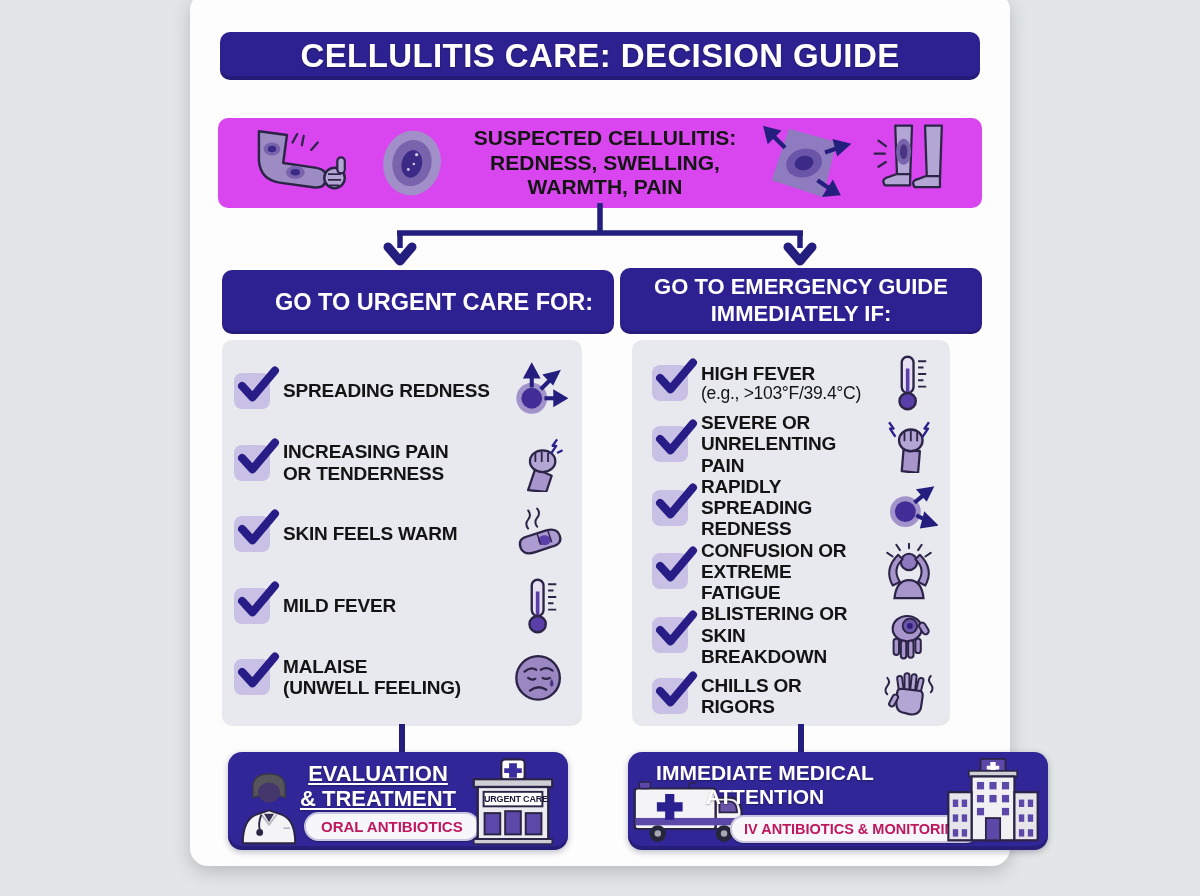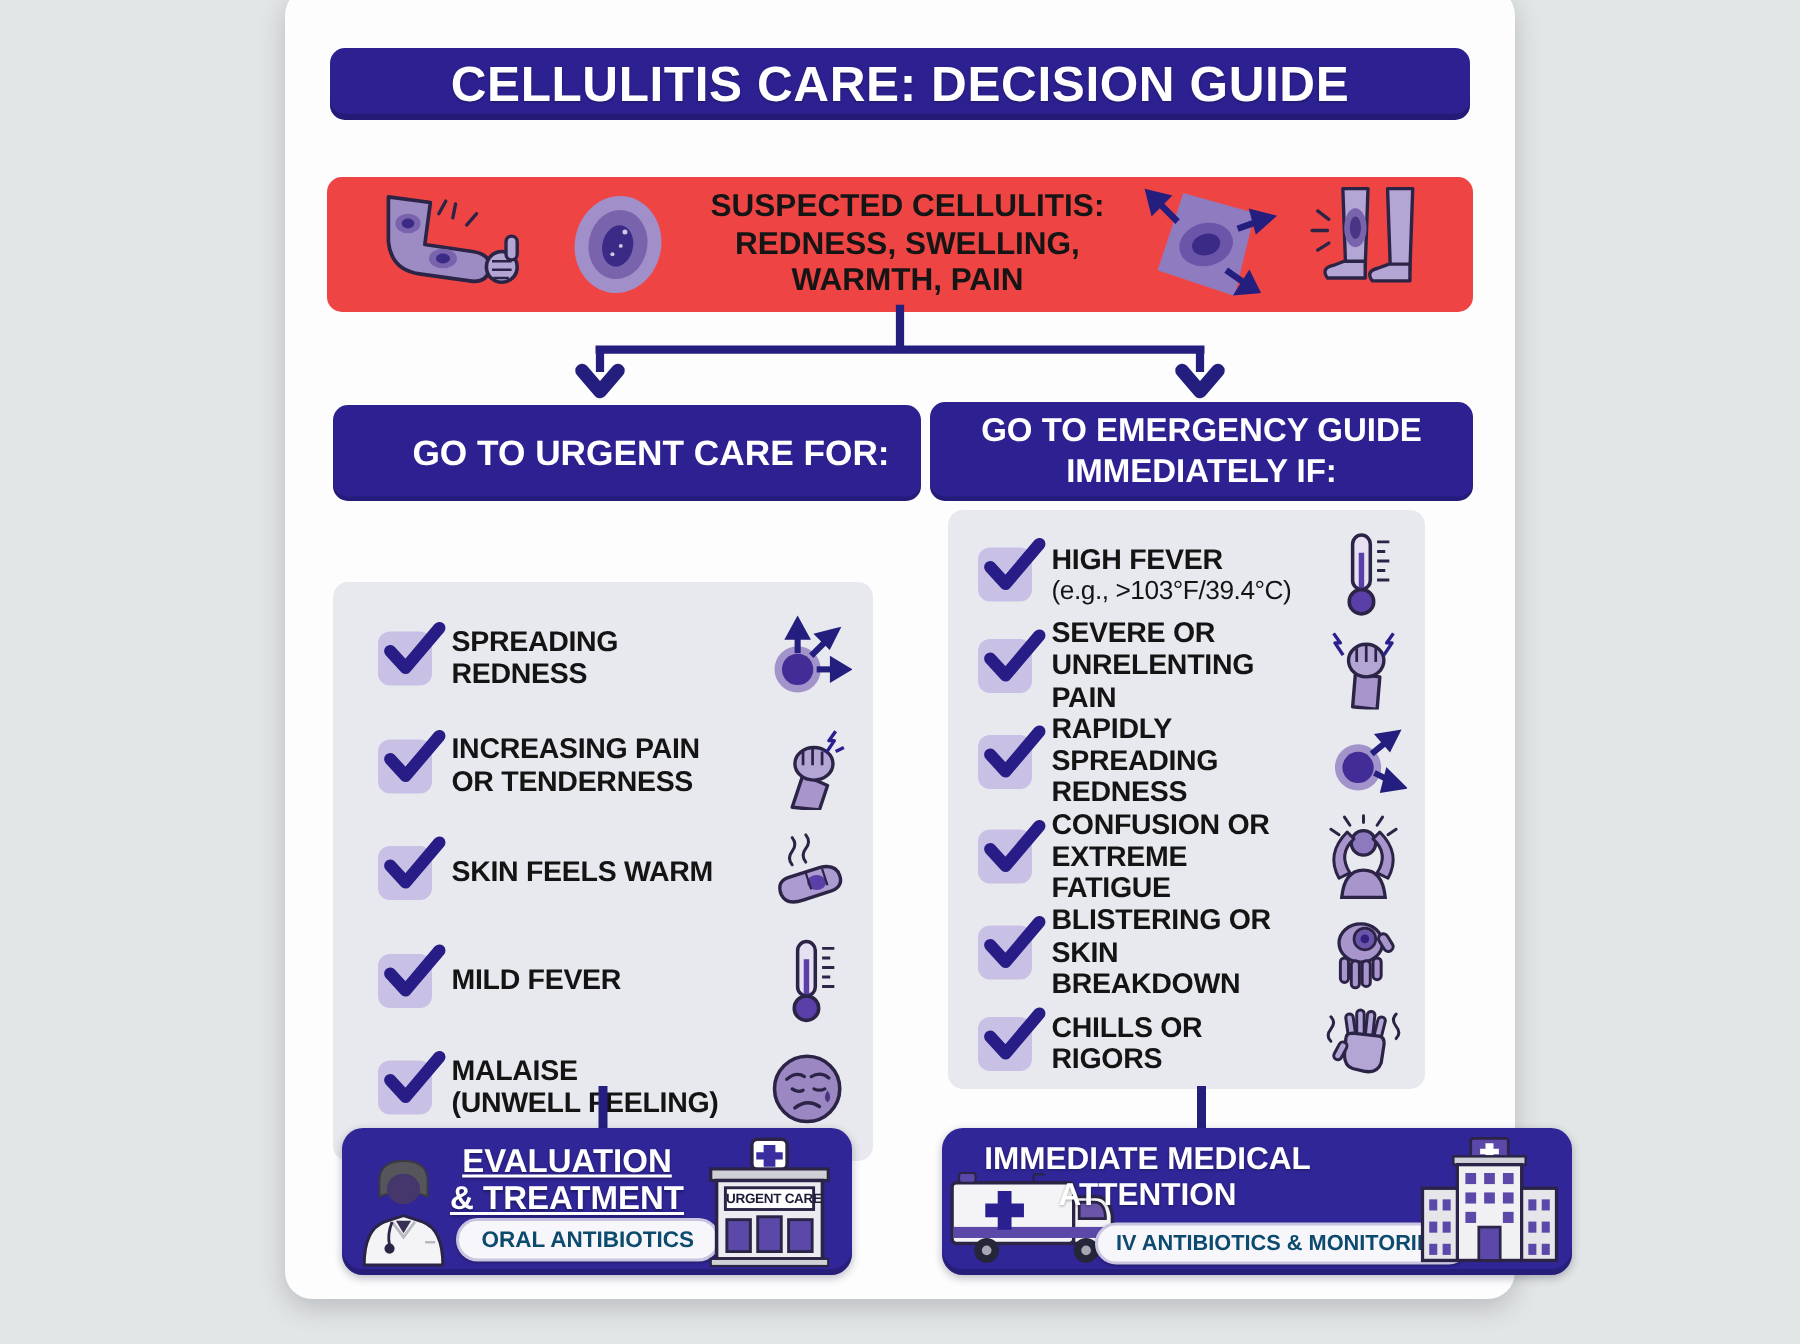--- a/index.html
+++ b/index.html
@@ -21,21 +21,21 @@
     display:flex;align-items:center;justify-content:center;
     box-shadow:inset 0 -4px 0 rgba(0,0,0,.18);
   }
   .title-bar span{
     color:#fff;font-weight:700;font-size:33px;letter-spacing:.4px;white-space:nowrap;
     text-shadow:0 1px 2px rgba(0,0,0,.35);
   }
   
   .suspected{
     position:absolute;left:28px;top:126px;width:764px;height:90px;
-    background:#ef4444;border-radius:10px;
+    background:#d946ef;border-radius:10px;
     display:flex;align-items:center;justify-content:space-between;
     padding:0 26px;box-sizing:border-box;
   }
   .suspected .txt{
     text-align:center;font-weight:700;font-size:21px;line-height:1.17;color:#151515;
     width:276px;flex:none;
   }
   .s-icon{flex:none;display:flex;align-items:center;justify-content:center;}
   
   .branch{position:absolute;left:0;top:211px;width:820px;height:75px;}
@@ -47,21 +47,21 @@
     box-shadow:inset 0 -3px 0 rgba(0,0,0,.16);
   }
   .col-header.left{left:32px;top:278px;width:360px;height:64px;font-size:23.5px;padding-left:32px;}
   .col-header.right{left:430px;top:276px;width:362px;height:66px;font-size:22px;line-height:1.22;}
   
   .panel{
     position:absolute;background:#e8e9ee;border-radius:10px;
     display:flex;flex-direction:column;justify-content:space-between;
     box-sizing:border-box;
   }
-  .panel.left{left:32px;top:348px;width:360px;height:386px;padding:22px 14px 20px 30px;margin-top:48px;}
+  .panel.left{left:32px;top:348px;width:360px;height:386px;padding:22px 14px 20px 12px;}
   .panel.right{left:442px;top:348px;width:318px;height:386px;padding:14px 12px 14px 20px;}
   .row{display:flex;align-items:center;gap:13px;}
   .chk{
     width:36px;height:36px;flex:none;position:relative;
     background:#c8c0e5;border-radius:8px;
   }
   .chk svg{position:absolute;left:1px;top:-10px;width:45px;height:44px;}
   .labels{flex:1;font-weight:700;font-size:19px;line-height:1.12;color:#141414;letter-spacing:-.2px;}
   .labels .sub{font-weight:500;font-size:17.5px;letter-spacing:-.3px;}
   .ricon{flex:none;width:58px;height:58px;display:flex;align-items:center;justify-content:center;}
@@ -77,21 +77,21 @@
   }
   .outcome.left{left:38px;width:340px;}
   .outcome.right{left:438px;width:420px;}
   .outcome .o-title{
     position:absolute;color:#fff;font-weight:700;text-align:center;line-height:1.12;
     text-shadow:0 1px 2px rgba(0,0,0,.35);
   }
   .outcome.left .o-title{left:70px;top:10px;width:160px;font-size:22px;text-decoration:underline;}
   .outcome.right .o-title{left:18px;top:9px;width:238px;font-size:21px;}
   .badge{
-    position:absolute;background:#f7f6fb;color:#0c4a6e;font-weight:700;
+    position:absolute;background:#f7f6fb;color:#be185d;font-weight:700;
     border:2px solid #c9c4e0;border-radius:999px;white-space:nowrap;
     box-shadow:0 1px 2px rgba(0,0,0,.3);
   }
   .outcome.left .badge{left:76px;bottom:9px;font-size:15px;padding:4px 15px;}
   .outcome.right .badge{left:102px;bottom:7px;font-size:14.5px;padding:4px 12px;}
   .doctor{position:absolute;left:8px;bottom:5px;width:66px;height:76px;}
   .uc-building{position:absolute;right:6px;top:6px;width:98px;height:87px;}
   .uc-sign{
     position:absolute;left:20px;top:34px;width:58px;height:14px;
     font-size:9px;font-weight:700;color:#1c1c38;text-align:center;line-height:14px;

